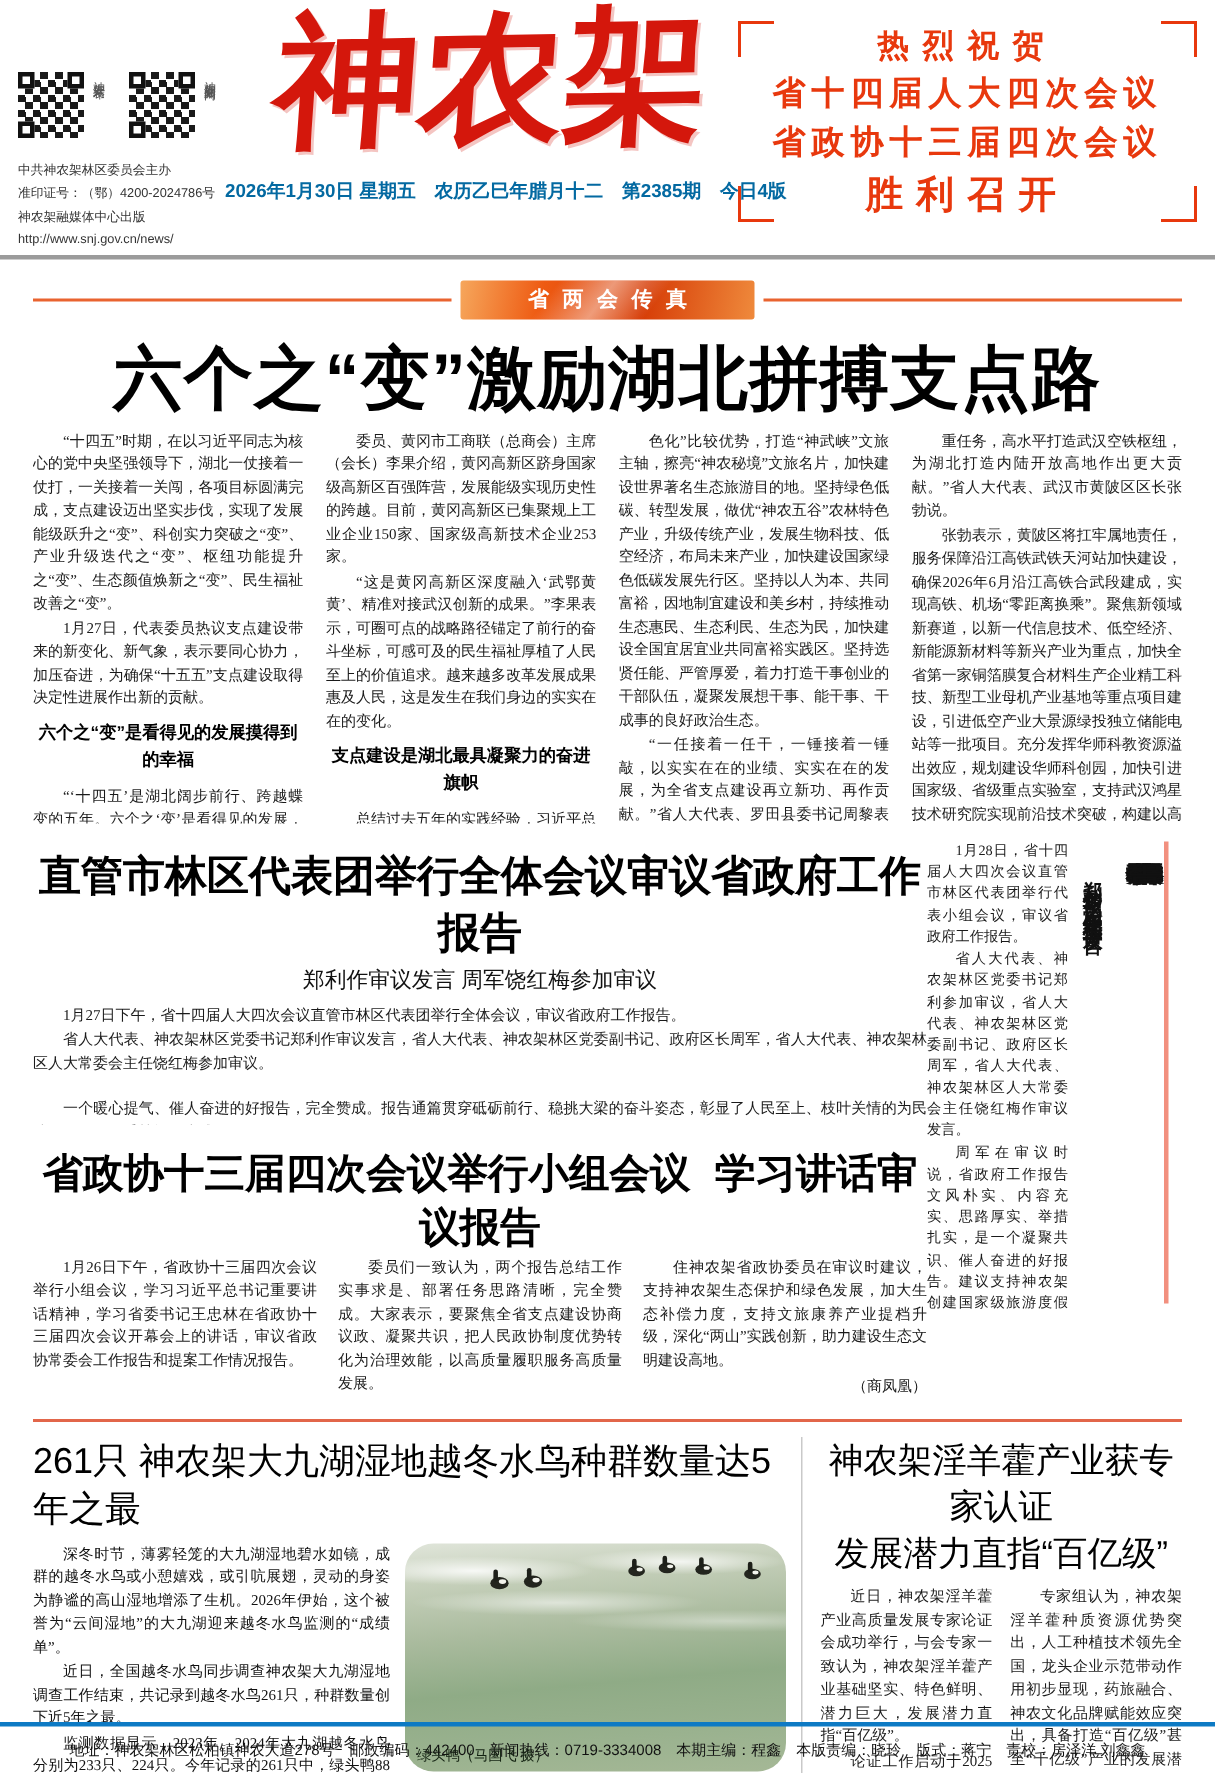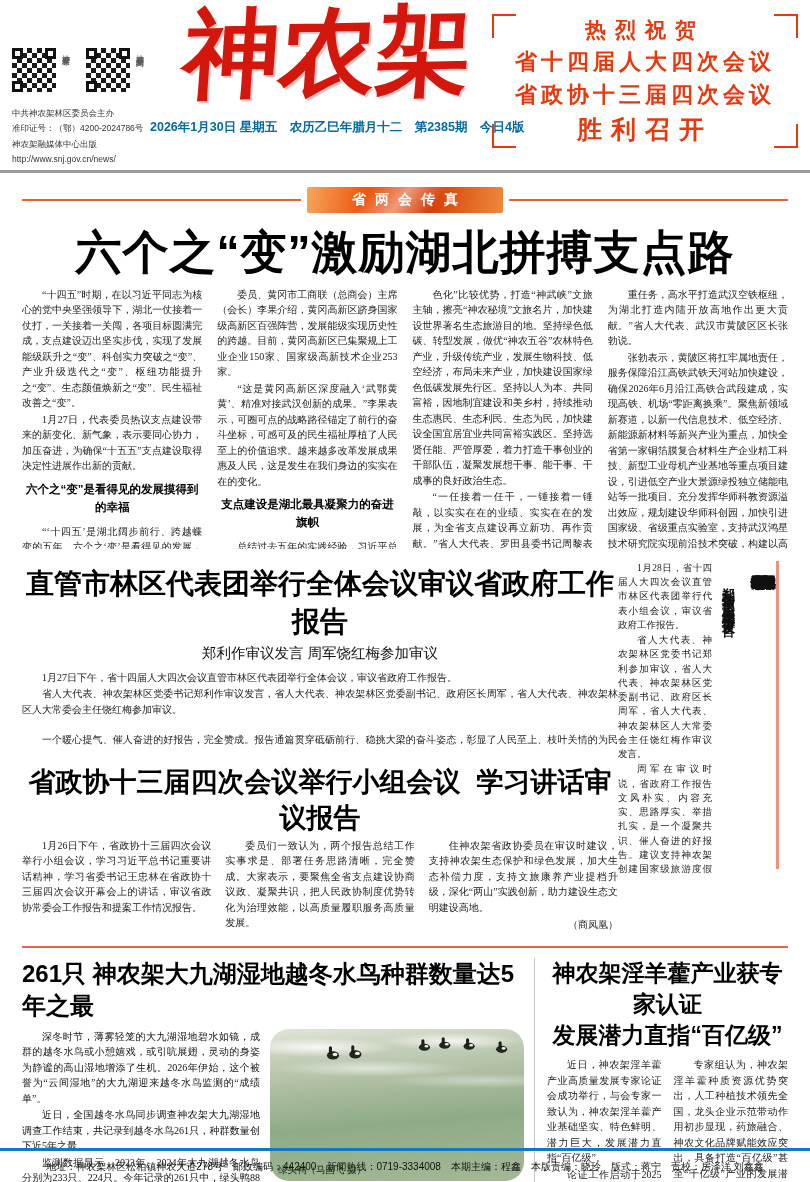--- a/index.html
+++ b/index.html
@@ -65,21 +65,21 @@
   .va-byline{writing-mode:vertical-rl;font-size:13px;font-weight:600;margin:16px 1px 0 7px;letter-spacing:2px;
       font-family:"Liberation Sans",sans-serif;white-space:nowrap;}
   .va-headline{writing-mode:vertical-rl;font-size:13px;font-weight:900;margin-top:4px;white-space:nowrap;
       font-family:"Liberation Sans","DejaVu Sans",sans-serif;transform:scaleX(1.9);transform-origin:center top;
       width:26px;line-height:1;}
   .va-redline{width:3px;background:#f2907f;height:308px;margin-left:12px;}
   .bottom-rule{margin-top:8px;height:2px;background:#e2664a;}
   
   .bottom-wrap{display:flex;margin-top:10px;height:254px;overflow:hidden;}
   .bird{width:502px;padding-right:10px;border-right:1px solid #c9c9c9;}
-  .a-hl3{margin:0 0 7px;font-size:24px;font-weight:700;font-family:"Liberation Sans","DejaVu Sans",sans-serif;color:#000;}
+  .a-hl3{margin:0 0 7px;font-size:24px;font-weight:400;font-family:"Liberation Sans","DejaVu Sans",sans-serif;color:#000;}
   .bird-body{display:flex;gap:10px;}
   .bird-c1{width:238px;height:218px;overflow:hidden;text-align:justify;font-size:10px;line-height:1.55;}
   .bird-c1 p{margin:0 0 1px;text-indent:2em;}
   .bird-right{flex:1;}
   .photo{position:relative;width:100%;height:152px;overflow:hidden;
       background:linear-gradient(175deg,#e0e5da 0%,#c6d0bb 16%,#aabb9e 38%,#8fab86 60%,#9ab28f 82%,#a5b896 100%);border-radius:19px;}
   .photo::before{content:"";position:absolute;inset:0;
       background:radial-gradient(ellipse 45% 9% at 18% 12%,rgba(255,255,255,.85),transparent 70%),
                  radial-gradient(ellipse 40% 8% at 72% 8%,rgba(255,255,255,.8),transparent 70%),
                  radial-gradient(ellipse 55% 8% at 40% 26%,rgba(255,255,255,.55),transparent 70%),

